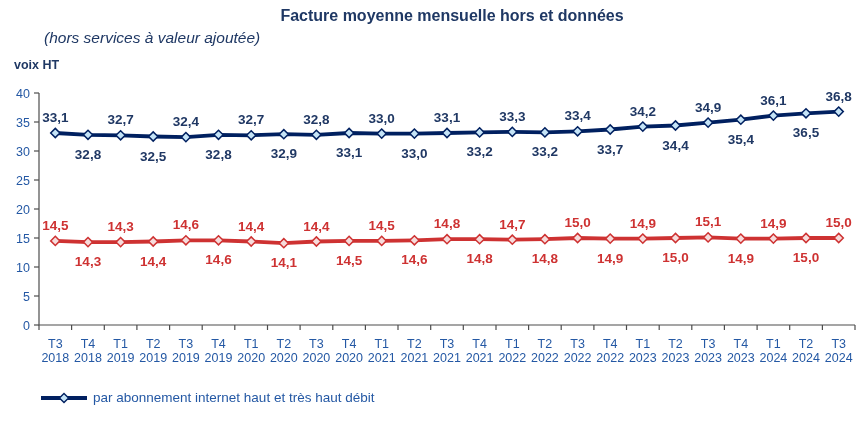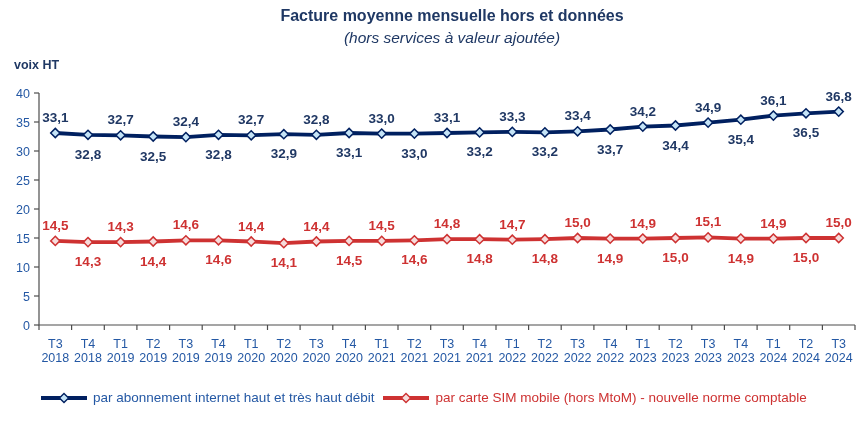--- a/index.html
+++ b/index.html
@@ -5,34 +5,34 @@
   html,body { margin:0; padding:0; }
   body {
     width:868px; height:421px; background:#ffffff; position:relative;
     overflow:hidden; font-family:"Liberation Sans", sans-serif;
   }
   .chart-title {
     position:absolute; left:44px; width:816px; top:7px; text-align:center;
     font-weight:bold; font-size:16px; color:#1F3864;
   }
   .chart-subtitle {
-    position:absolute; left:44px; width:816px; top:29px; text-align:center;
+    position:absolute; left:44px; width:816px; top:29px; 
     font-style:italic; font-size:15.5px; color:#1F3864;
   }
   .unit-label {
     position:absolute; left:14px; top:58px; font-weight:bold;
     font-size:12.5px; color:#1F3864;
   }
   svg.chart-canvas { position:absolute; left:0; top:0; }
   svg text { font-family:"Liberation Sans", sans-serif; }
   .ytick, .xtick { font-size:12.5px; fill:#2458A4; }
   .dlabel { font-size:13.5px; font-weight:bold; }
   .legend {
     position:absolute; left:40px; top:390px; width:810px;
-    display:flex; flex-direction:row; align-items:flex-start; gap:8px;
+    display:flex; flex-direction:row; align-items:flex-start; gap:15px;
     font-size:13.5px; white-space:nowrap;
   }
   .legend-item { display:flex; align-items:center; gap:5px; }
   .legend-item svg { display:block; }
 </style>
 </head>
 <body>
 
 <div class="chart-title">Facture moyenne mensuelle hors et données</div>
 <div class="chart-subtitle">(hors services à valeur ajoutée)</div>
@@ -239,20 +239,13 @@
   </svg>
 
 <div class="legend">
   <div class="legend-item">
     <svg width="48" height="12">
         <line x1="1" y1="6" x2="47" y2="6" stroke="#002060" stroke-width="4"></line>
         <path d="M24 1.4 L28.6 6 L24 10.6 L19.4 6 Z" fill="#C5E4F7" stroke="#002060" stroke-width="1.4"></path>
       </svg>
     <span style="color: rgb(36, 88, 164);">par abonnement internet haut et très haut débit</span>
   </div>
-  <div class="legend-item">
-    <svg width="48" height="12">
-        <line x1="1" y1="6" x2="47" y2="6" stroke="#CE3232" stroke-width="4"></line>
-        <path d="M24 1.4 L28.6 6 L24 10.6 L19.4 6 Z" fill="#F6DCDC" stroke="#CE3232" stroke-width="1.4"></path>
-      </svg>
-    <span style="color: rgb(206, 50, 50);">par carte SIM mobile (hors MtoM)  - nouvelle norme comptable</span>
-  </div>
 </div>
 
 </body></html>

